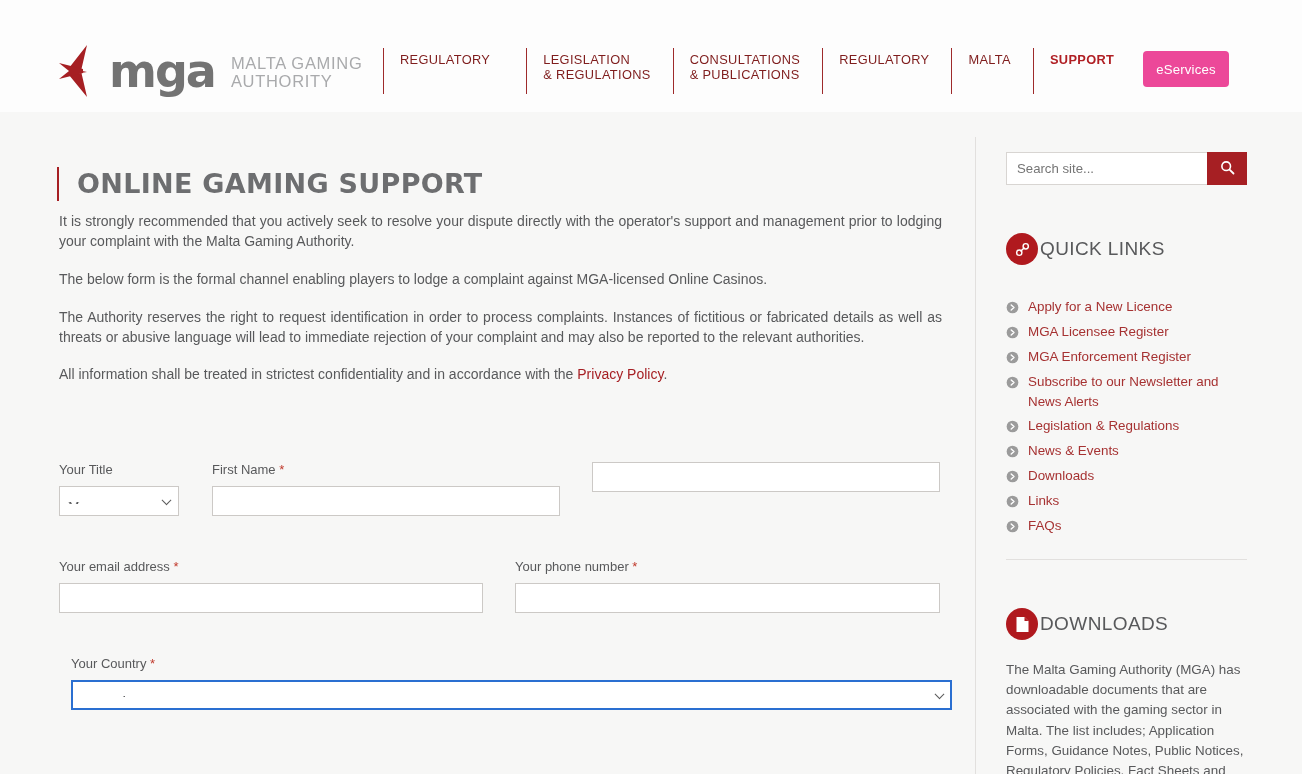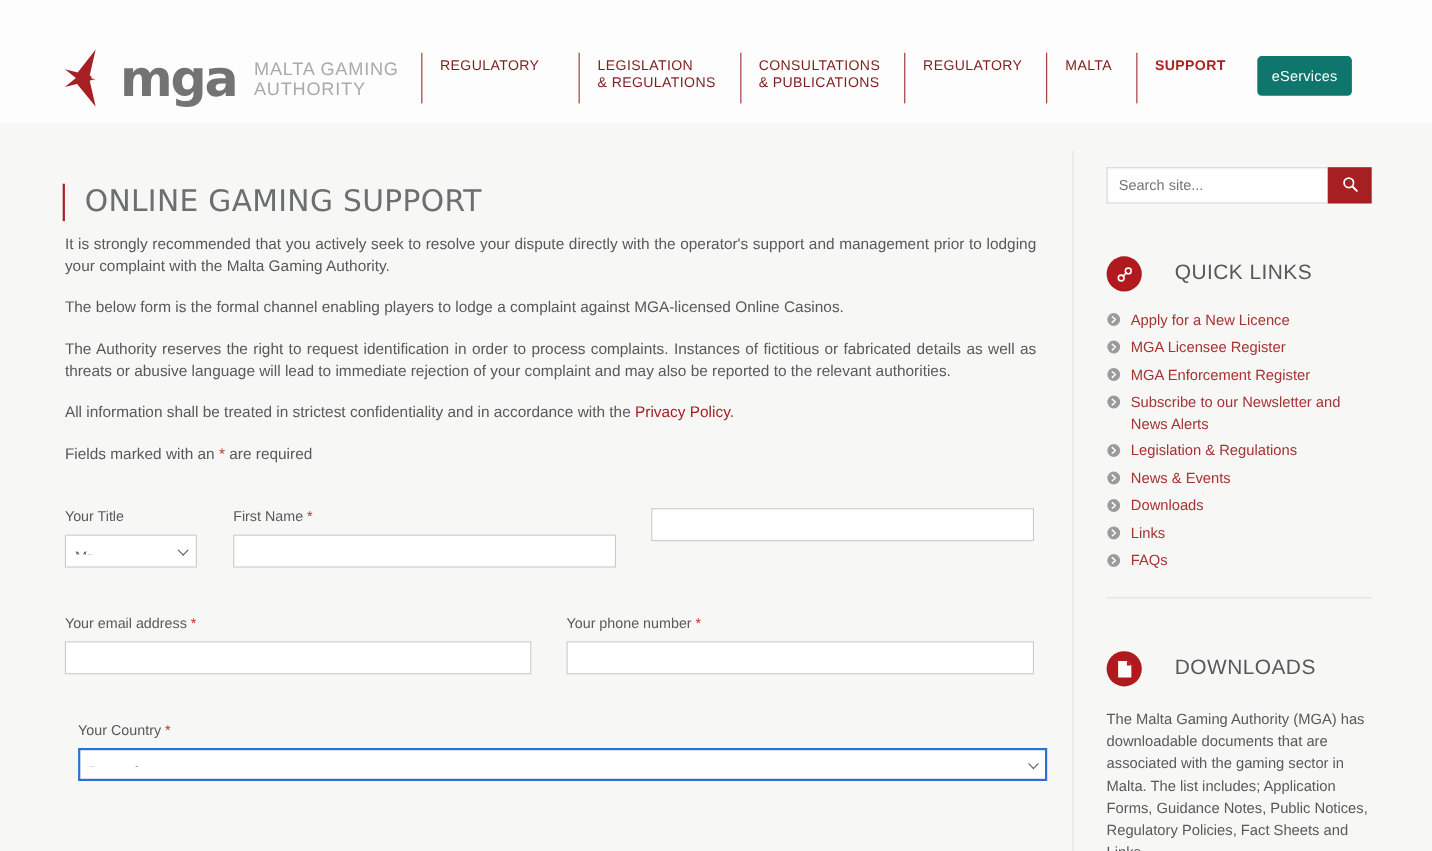--- a/index.html
+++ b/index.html
@@ -42,34 +42,34 @@
     padding: 5px 22px 0 16px;
     font-size: 12.8px; color: #7f1d1d; letter-spacing: .35px;
     line-height: 1.17; white-space: pre-line; cursor: pointer;
     border-left: 1.3px solid #9e2a2b;
   }
   .nav-item.nav-support { color: #b01f24; font-weight: bold; }
   .nav-item.w-reg { padding-right: 36px; }
   .eservices {
     position: absolute; left: 1143px; top: 51px;
     width: 86px; height: 36px; border-radius: 4px;
-    background: #0f766e; color: #ffffff;
+    background: #ec4899; color: #ffffff;
     font-size: 13.2px; display: flex; align-items: center; justify-content: center;
     cursor: pointer; letter-spacing: .2px;
   }
 
   
   .page-title-wrap {
     position: absolute; left: 57px; top: 150px;
     display: flex; align-items: center;
   }
   .title-accent { width: 2px; height: 34px; background: #a61f23; margin-right: 18px; }
   .page-title {
     font-family: "DejaVu Sans", sans-serif;
-    font-size: 27px; font-weight: normal; color: #6d6e70;
+    font-size: 27px; font-weight: bold; color: #6d6e70;
     letter-spacing: .3px;
   }
 
   .content { position: absolute; left: 59px; top: 212px; width: 883px; }
   .para {
     font-size: 14px; color: #58595b; line-height: 1.42;
     text-align: justify; margin: 0 0 18px 0;
   }
   .para.last-tight { margin-bottom: 20px; }
   .req-star { color: #c0392b; }
@@ -124,29 +124,29 @@
     flex: 1; height: 33px;
     border: 1px solid #d8d5d2; border-right: none; background: #fff;
     font-family: "Liberation Sans", sans-serif;
     font-size: 13.2px; color: #4c1d95; padding: 0 10px; outline: none;
   }
   .search-btn {
     width: 40px; height: 33px; background: #a61f23;
     border: none; cursor: pointer;
     display: flex; align-items: center; justify-content: center;
   }
-  .sec-head { display: flex; align-items: center; gap: 30px; margin-top: 48px; }
+  .sec-head { display: flex; align-items: center; gap: 2px; margin-top: 48px; }
   .sec-icon {
     width: 32px; height: 32px; border-radius: 50%; background: #b0191e;
     display: flex; align-items: center; justify-content: center; flex: 0 0 auto;
   }
   .sec-title {
     font-size: 19px; color: #58595b; letter-spacing: .4px;
   }
-  .qlinks { margin-top: 16px; }
+  .qlinks { margin-top: 32px; }
   .qlink {
     display: flex; align-items: flex-start; gap: 9px;
     margin-bottom: 4px; cursor: pointer;
   }
   .qlink-ic { flex: 0 0 auto; margin-top: 3px; }
   .qlink-tx {
     font-size: 13.4px; color: #a63232; line-height: 1.5;
   }
   .divider-h {
     height: 1px; background: #e2e0de; margin: 22px 0 0 0; width: 241px;
@@ -193,23 +193,20 @@
   <h1 class="page-title">ONLINE GAMING SUPPORT</h1>
 </div>
 
 <div class="content">
   <p class="para">It is strongly recommended that you actively seek to resolve your dispute directly with the operator's support and management prior to lodging your complaint with the Malta Gaming Authority.</p>
   <p class="para">The below form is the formal channel enabling players to lodge a complaint against MGA-licensed Online Casinos.</p>
   <p class="para">The Authority reserves the right to request identification in order to process complaints. Instances of fictitious or fabricated details as well as threats or abusive language will lead to immediate rejection of your complaint and may also be reported to the relevant authorities.</p>
   <p class="para">
     <span>All information shall be treated in strictest confidentiality and in accordance with the </span><a class="link-red" href="#">Privacy Policy</a><span>.</span>
   </p>
-  <p class="para last-tight">
-    <span>Fields marked with an </span><span class="req-star">*</span><span> are required</span>
-  </p>
 </div>
 
 <div class="form">
 
   <div class="form-row">
     <div class="field f-title">
       <label class="fl">
         <span>Your Title</span>
       </label>
       <div class="sel-wrap">

